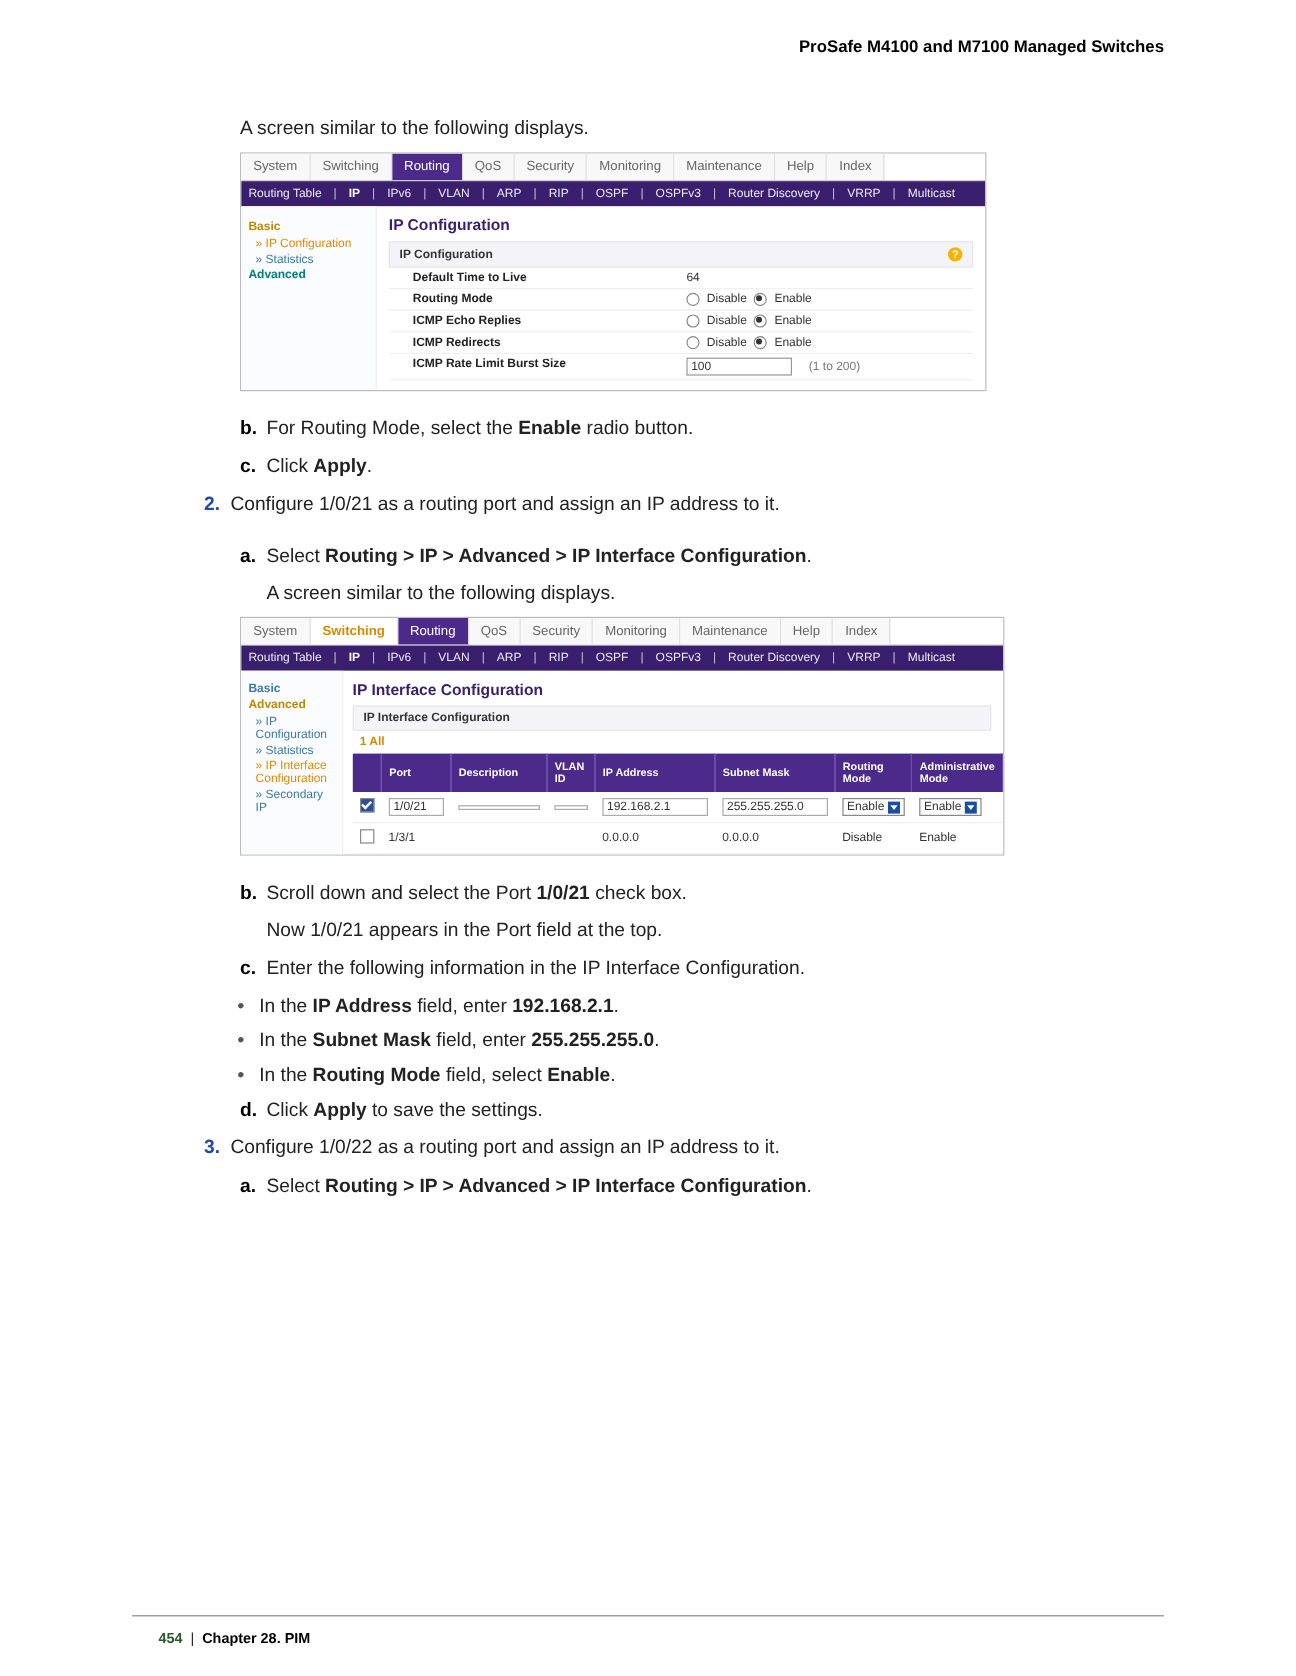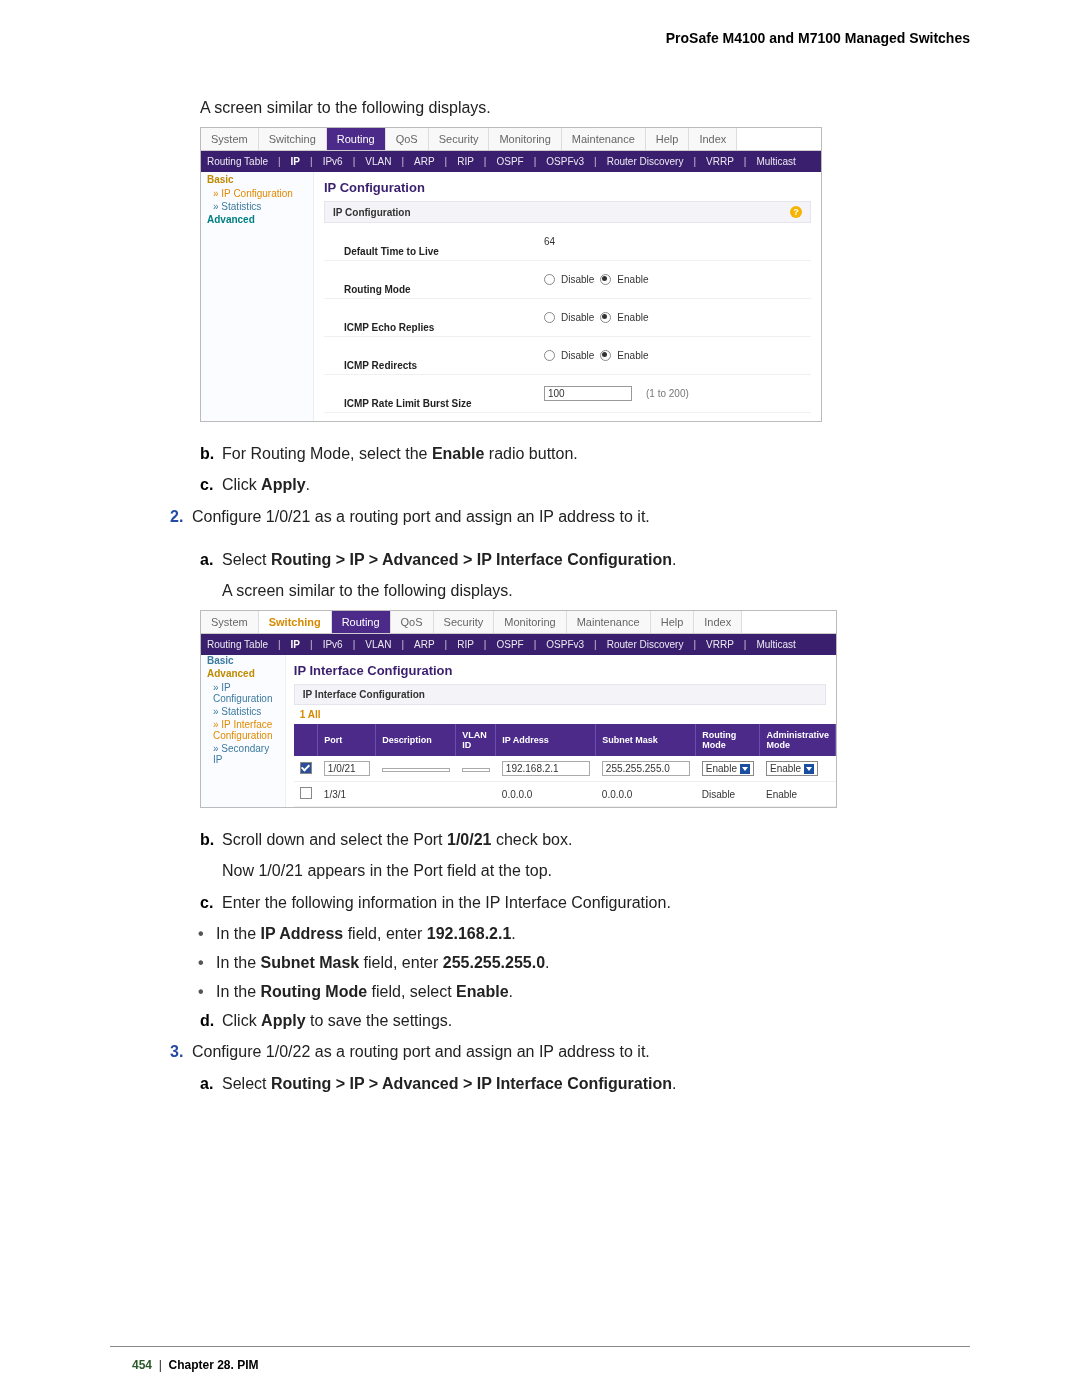--- a/index.html
+++ b/index.html
@@ -96,21 +96,21 @@
   .subnav span { opacity: 0.9; }
   .subnav .sep { opacity: 0.7; }
   .subnav .active { font-weight: bold; color: #fff; opacity: 1; }
 
   .panel-body {
     display: flex;
     background: #fff;
   }
   .sidebar {
     width: 100px;
-    padding: 0 6px;
+    padding: 10px 6px;
     font-size: 10px;
     color: #3c7aa0;
     background: #fafcff;
     border-right: 1px solid #eee;
   }
   .sidebar .cat { color: #c08a00; font-weight: bold; margin-top: 2px; margin-bottom: 3px; }
   .sidebar .cat.teal { color: #008080; }
   .sidebar .item { margin-left: 6px; margin-bottom: 2px; color: #3c7aa0; }
   .sidebar .item.orange { color: #e28a00; }
 
@@ -140,21 +140,21 @@
     background: #f5b400; color: #fff; text-align: center;
     font-size: 9px; line-height: 12px; font-weight: bold;
   }
 
   .cfg-row {
     display: flex;
     font-size: 10px;
     padding: 3px 4px 3px 20px;
     border-bottom: 1px solid #f0f0f0;
   }
-  .cfg-label { width: 200px; font-weight: bold; color: #222; margin-top: 20px; }
+  .cfg-label { width: 228px; font-weight: bold; color: #222; }
   .cfg-val { flex: 1; display: flex; align-items: center; gap: 6px; }
   .radio {
     width: 9px; height: 9px; border: 1px solid #888; border-radius: 50%;
     display: inline-block; position: relative;
   }
   .radio.checked::after {
     content: ''; position: absolute; top: 1px; left: 1px;
     width: 5px; height: 5px; background: #333; border-radius: 50%;
   }
   .txtbox {

